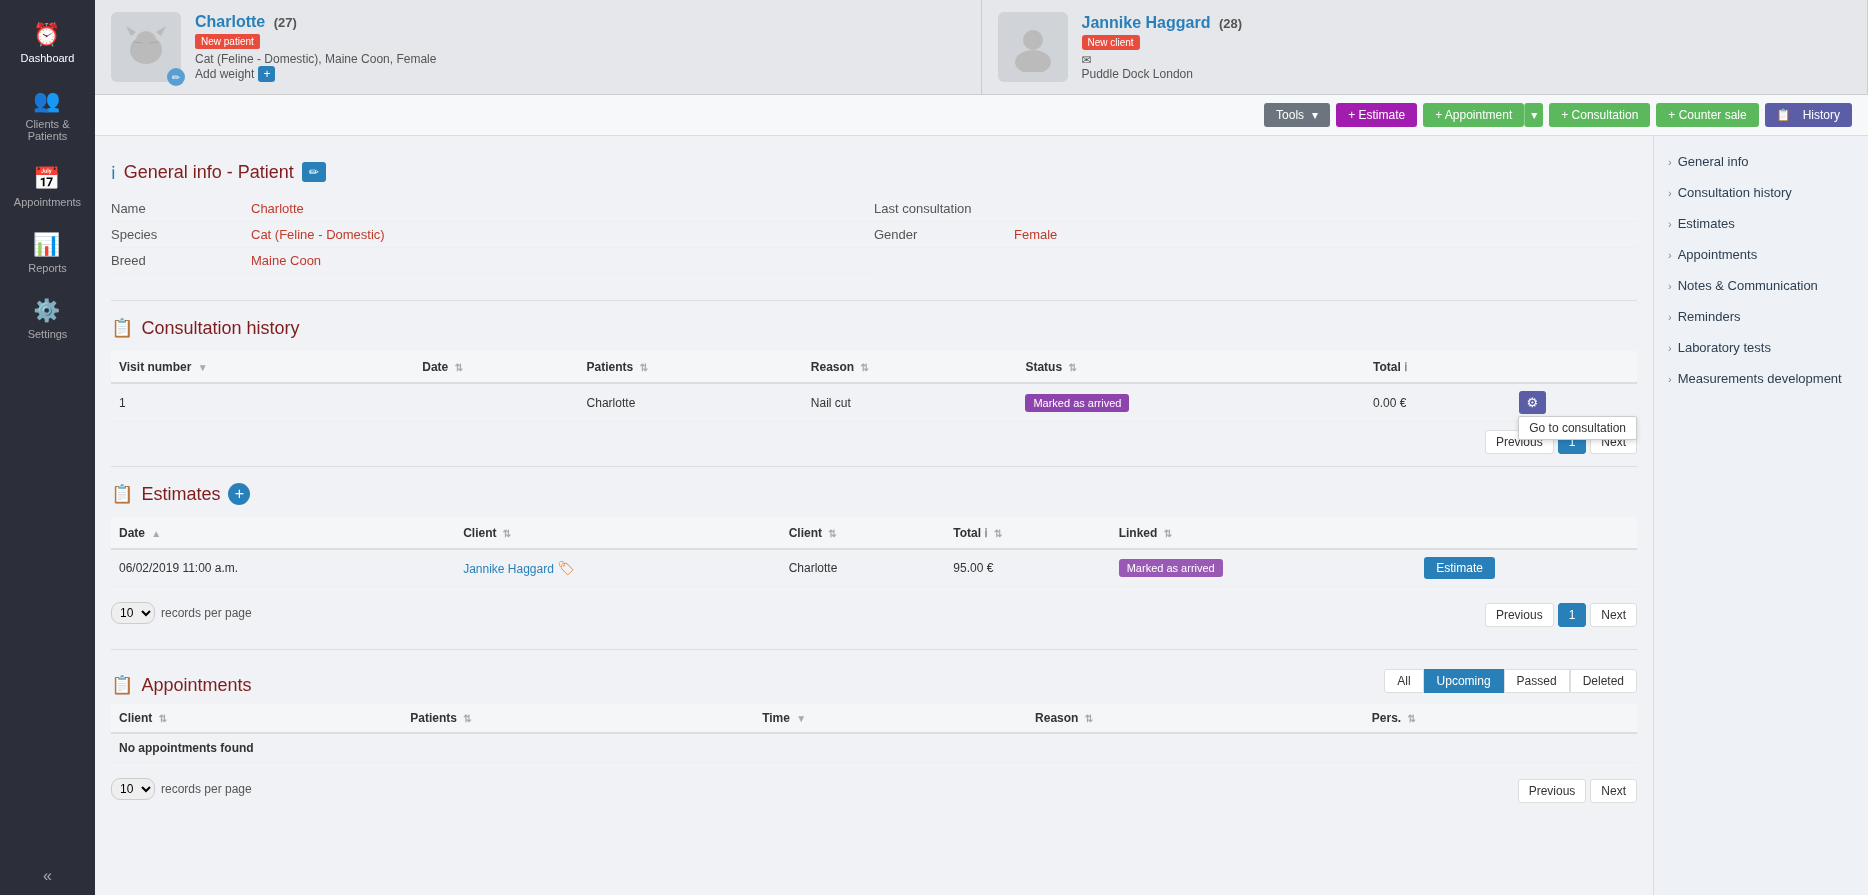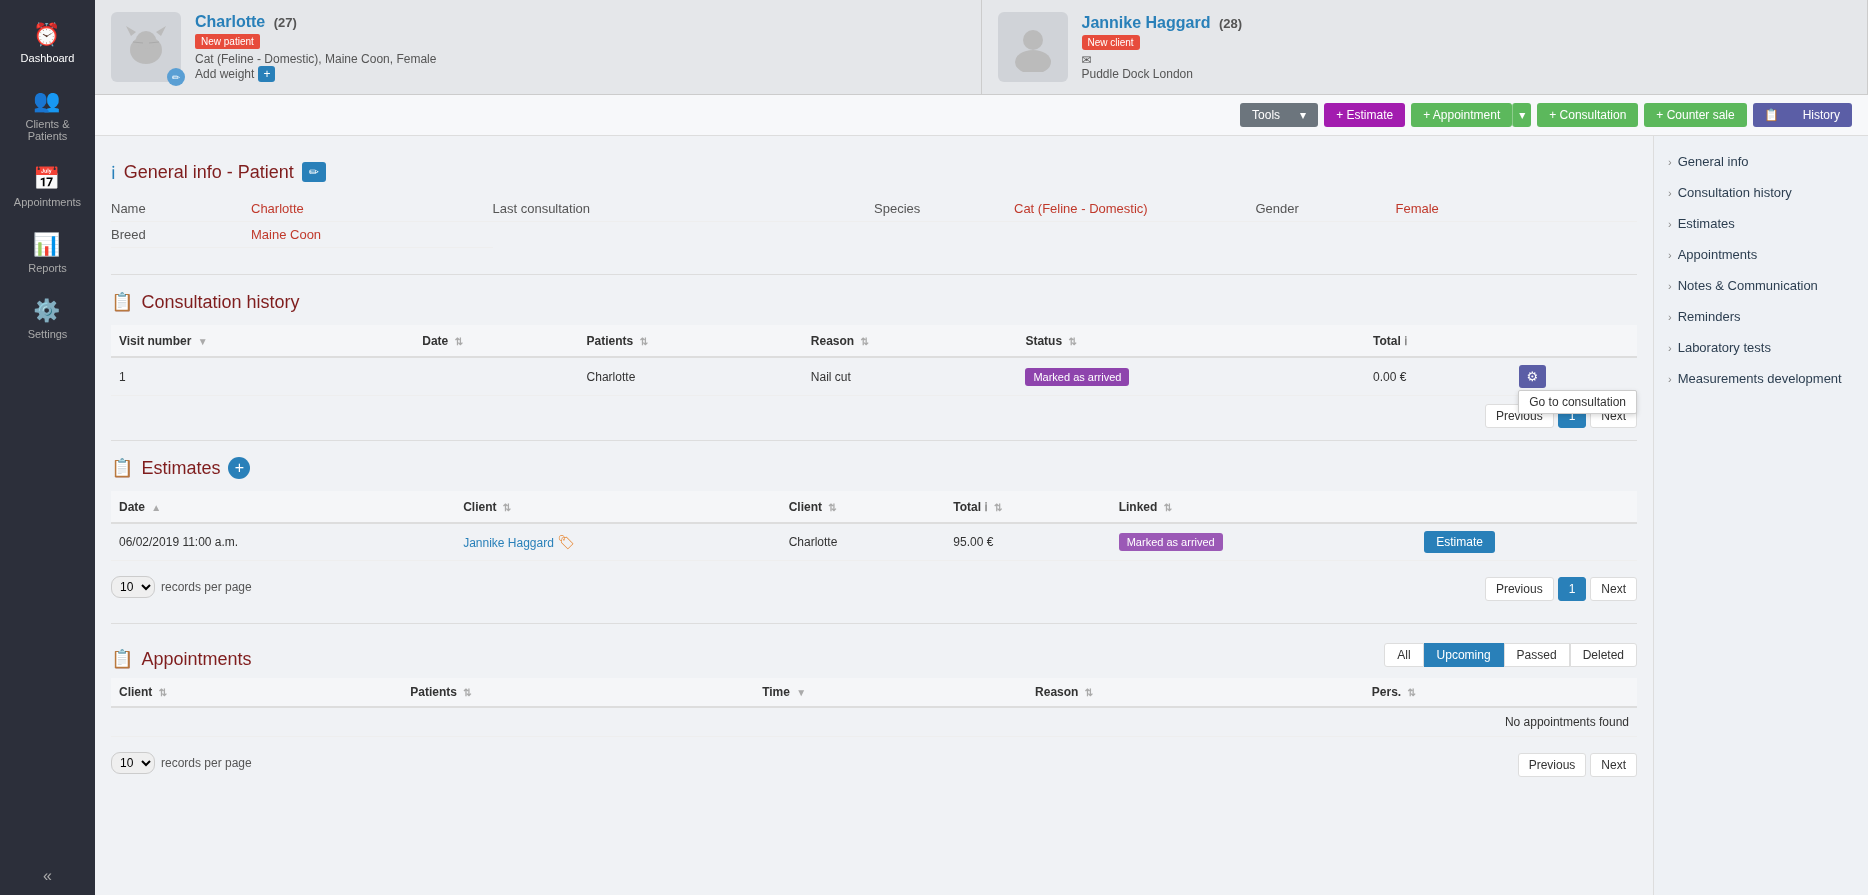--- a/index.html
+++ b/index.html
@@ -144,21 +144,21 @@
       gap: 6px;
     }
     .btn {
       padding: 5px 12px;
       border: none;
       border-radius: 3px;
       cursor: pointer;
       font-size: 12px;
       display: inline-flex;
       align-items: center;
-      gap: 20px;
+      gap: 8px;
     }
     .btn-tools { background: #6c757d; color: #fff; }
     .btn-estimate { background: #a21caf; color: #fff; }
     .btn-appointment { background: #5cb85c; color: #fff; }
     .btn-consultation { background: #5cb85c; color: #fff; }
     .btn-counter { background: #5cb85c; color: #fff; }
     .btn-history { background: #5b5ea6; color: #fff; }
     .btn-split {
       padding: 5px 6px;
       border-left: 1px solid rgba(255,255,255,0.3);
@@ -231,21 +231,21 @@
       cursor: pointer;
       font-size: 16px;
       display: flex;
       align-items: center;
       justify-content: center;
     }
 
     
     .info-grid {
       display: grid;
-      grid-template-columns: 1fr 1fr 1fr 1fr;
+      grid-template-columns: 1fr 1fr;
       gap: 0;
       margin-bottom: 26px;
     }
     .info-row {
       display: flex;
       padding: 5px 0;
       border-bottom: 1px solid #eee;
     }
     .info-label {
       color: #555;
@@ -390,24 +390,25 @@
     .filter-btn:first-child { border-radius: 3px 0 0 3px; }
     .filter-btn:last-child { border-radius: 0 3px 3px 0; }
 
     .section-divider {
       border: none;
       border-top: 1px solid #ddd;
       margin: 10px 0 16px 0;
     }
 
     .no-data {
-      text-align: right;
+      text-align: left;
       color: #777;
       padding: 12px;
       font-size: 12px;
+      font-weight: bold;
     }
 
     .tag-icon { color: #e67e22; font-size: 14px; cursor: pointer; }
 
     .appointments-header-row {
       display: flex;
       justify-content: space-between;
       align-items: center;
       margin-bottom: 8px;
     }

